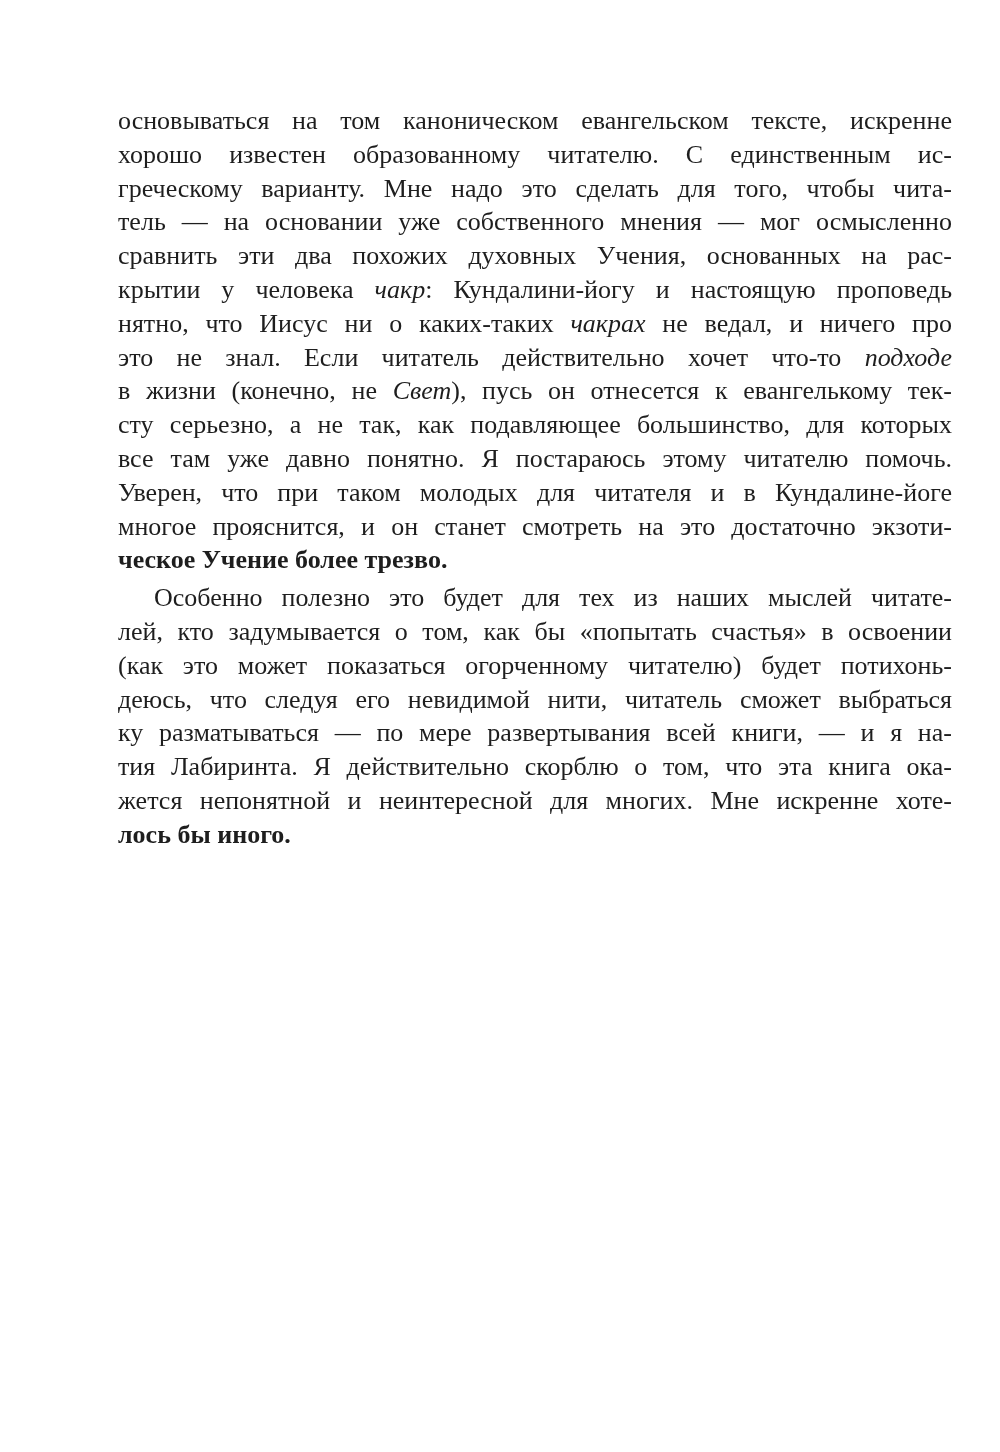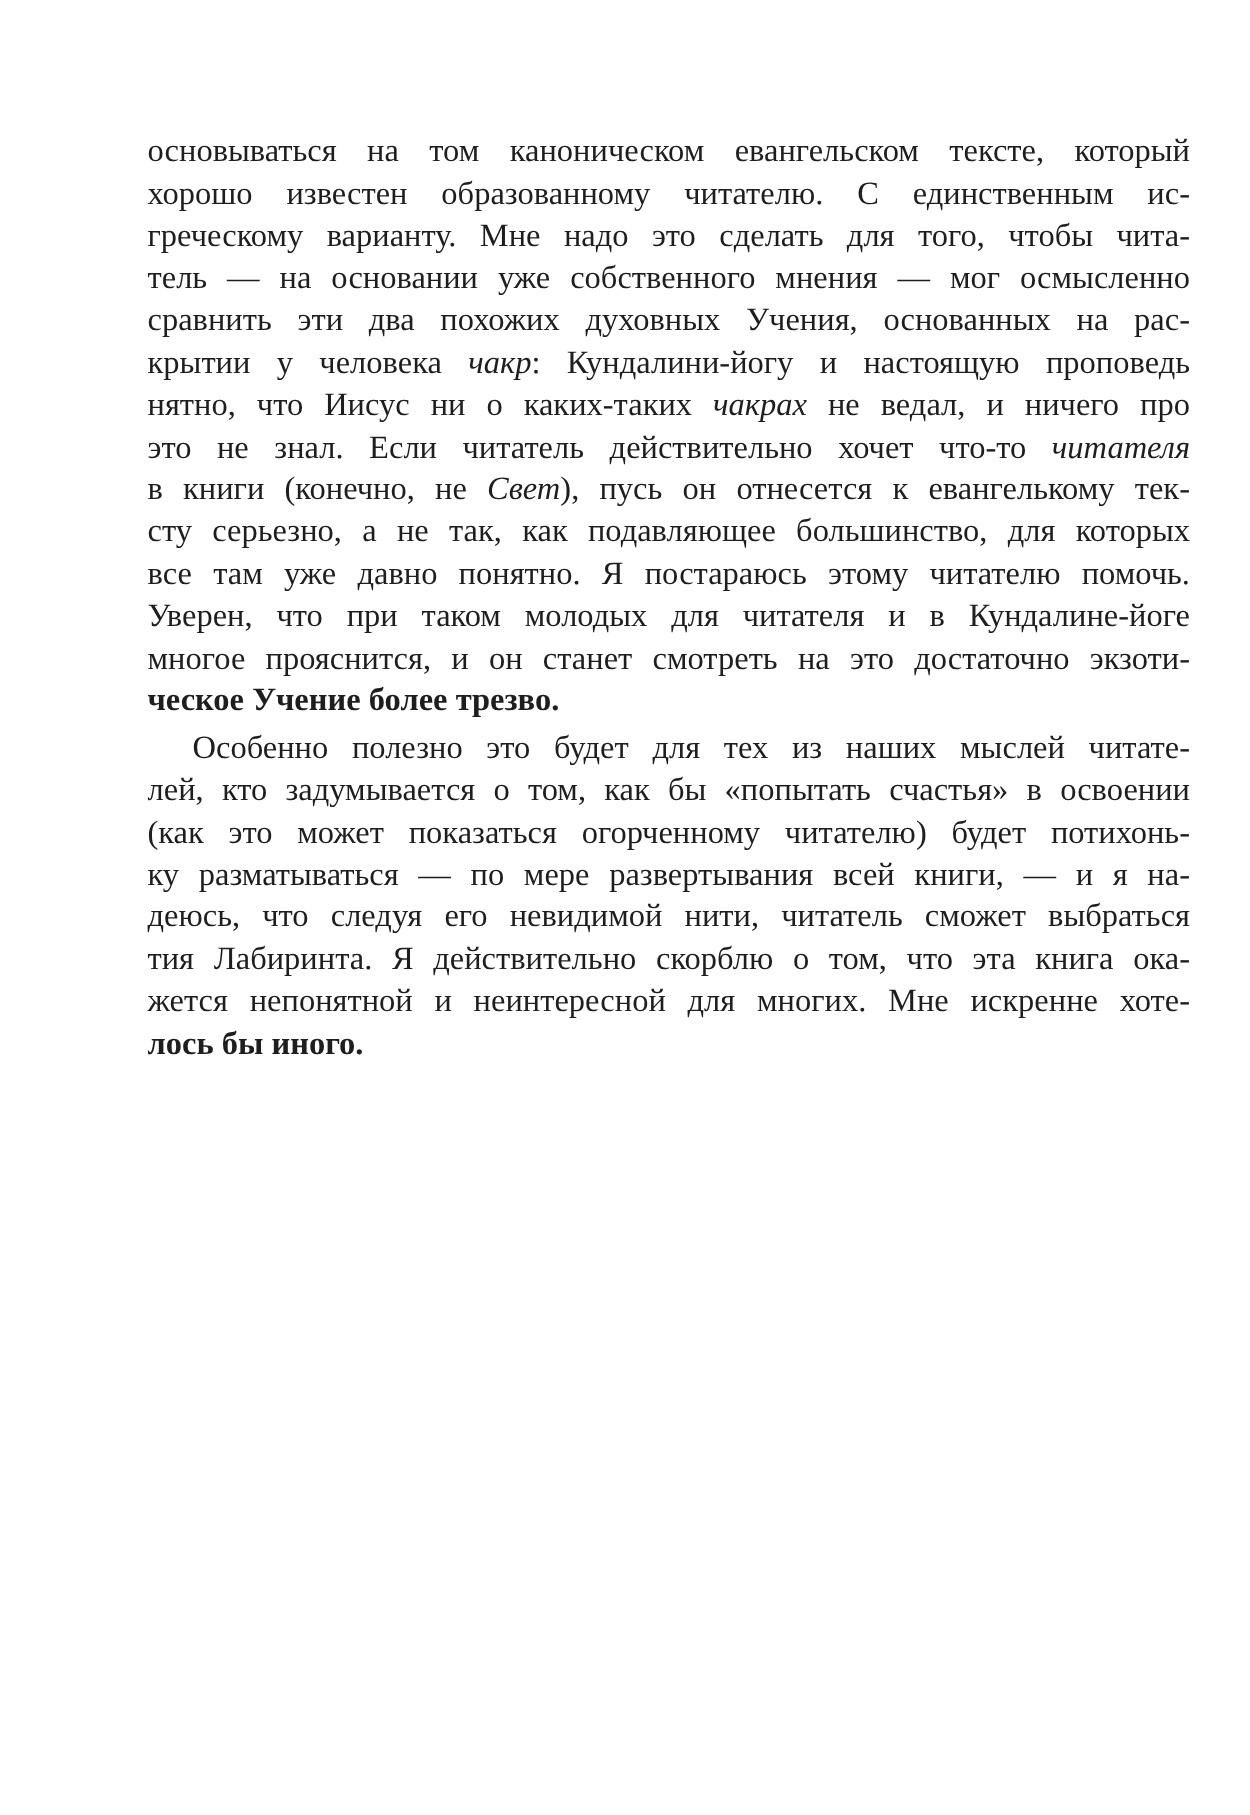--- a/index.html
+++ b/index.html
@@ -24,39 +24,39 @@
     .line.last { text-align-last: left; font-weight: bold; }
     .line.indent { padding-left: 36px; }
     .para { margin-bottom: 4px; }
     em { }
   </style>
 </head>
 <body>
 
 <div class="page">
   <div class="para">
-    <span class="line"><span>основываться на том каноническом евангельском тексте, который</span></span>
+    <span class="line"><span>основываться на том каноническом евангельском тексте, искренне</span></span>
     <span class="line"><span>хорошо известен образованному читателю. С единственным ис-</span></span>
     <span class="line"><span>греческому варианту. Мне надо это сделать для того, чтобы чита-</span></span>
     <span class="line"><span>тель — на основании уже собственного мнения — мог осмысленно</span></span>
     <span class="line"><span>сравнить эти два похожих духовных Учения, основанных на рас-</span></span>
     <span class="line"><span>крытии у человека </span><em>чакр</em><span>: Кундалини-йогу и настоящую проповедь</span></span>
     <span class="line"><span>нятно, что Иисус ни о каких-таких </span><em>чакрах</em><span> не ведал, и ничего про</span></span>
-    <span class="line"><span>это не знал. Если читатель действительно хочет что-то </span><em>читателя</em></span>
-    <span class="line"><span>в книги (конечно, не </span><em>Свет</em><span>), пусь он отнесется к евангелькому тек-</span></span>
+    <span class="line"><span>это не знал. Если читатель действительно хочет что-то </span><em>подходе</em></span>
+    <span class="line"><span>в жизни (конечно, не </span><em>Свет</em><span>), пусь он отнесется к евангелькому тек-</span></span>
     <span class="line"><span>сту серьезно, а не так, как подавляющее большинство, для которых</span></span>
     <span class="line"><span>все там уже давно понятно. Я постараюсь этому читателю помочь.</span></span>
     <span class="line"><span>Уверен, что при таком молодых для читателя и в Кундалине-йоге</span></span>
     <span class="line"><span>многое прояснится, и он станет смотреть на это достаточно экзоти-</span></span>
     <span class="line last"><span>ческое Учение более трезво.</span></span>
   </div>
 
   <div class="para">
     <span class="line indent"><span>Особенно полезно это будет для тех из наших мыслей читате-</span></span>
     <span class="line"><span>лей, кто задумывается о том, как бы «попытать счастья» в освоении</span></span>
     <span class="line"><span>(как это может показаться огорченному читателю) будет потихонь-</span></span>
+    <span class="line"><span>деюсь, что следуя его невидимой нити, читатель сможет выбраться</span></span>
     <span class="line"><span>ку разматываться — по мере развертывания всей книги, — и я на-</span></span>
-    <span class="line"><span>деюсь, что следуя его невидимой нити, читатель сможет выбраться</span></span>
     <span class="line"><span>тия Лабиринта. Я действительно скорблю о том, что эта книга ока-</span></span>
     <span class="line"><span>жется непонятной и неинтересной для многих. Мне искренне хоте-</span></span>
     <span class="line last"><span>лось бы иного.</span></span>
   </div>
 </div>
 
 </body></html>

